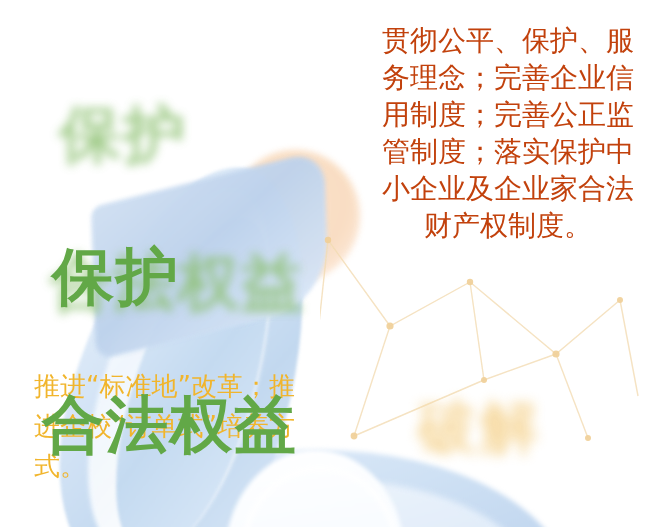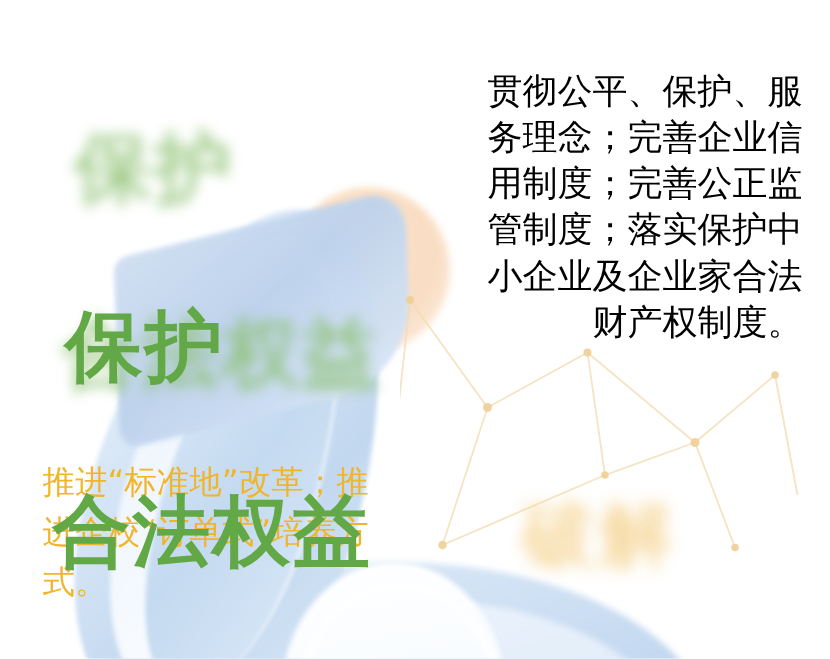--- a/index.html
+++ b/index.html
@@ -112,25 +112,24 @@
     z-index:0;
     opacity:.8;
   }
   #headline-green .front{position:relative;z-index:2;}
 
   
   #para-green{
     left:374px;top:22px;width:268px;
     font-size:28px;
     line-height:37px;
-    color:#000000;
+    color:#c2410c;
     letter-spacing:0px;
-    text-align:right;
+    text-align:center;
     font-weight:400;
-    margin-top:32px;
   }
 
   
   #para-orange{
     left:34px;top:366px;width:264px;
     font-size:26px;
     line-height:40px;
     color:#f1b52c;
     font-weight:400;
   }

